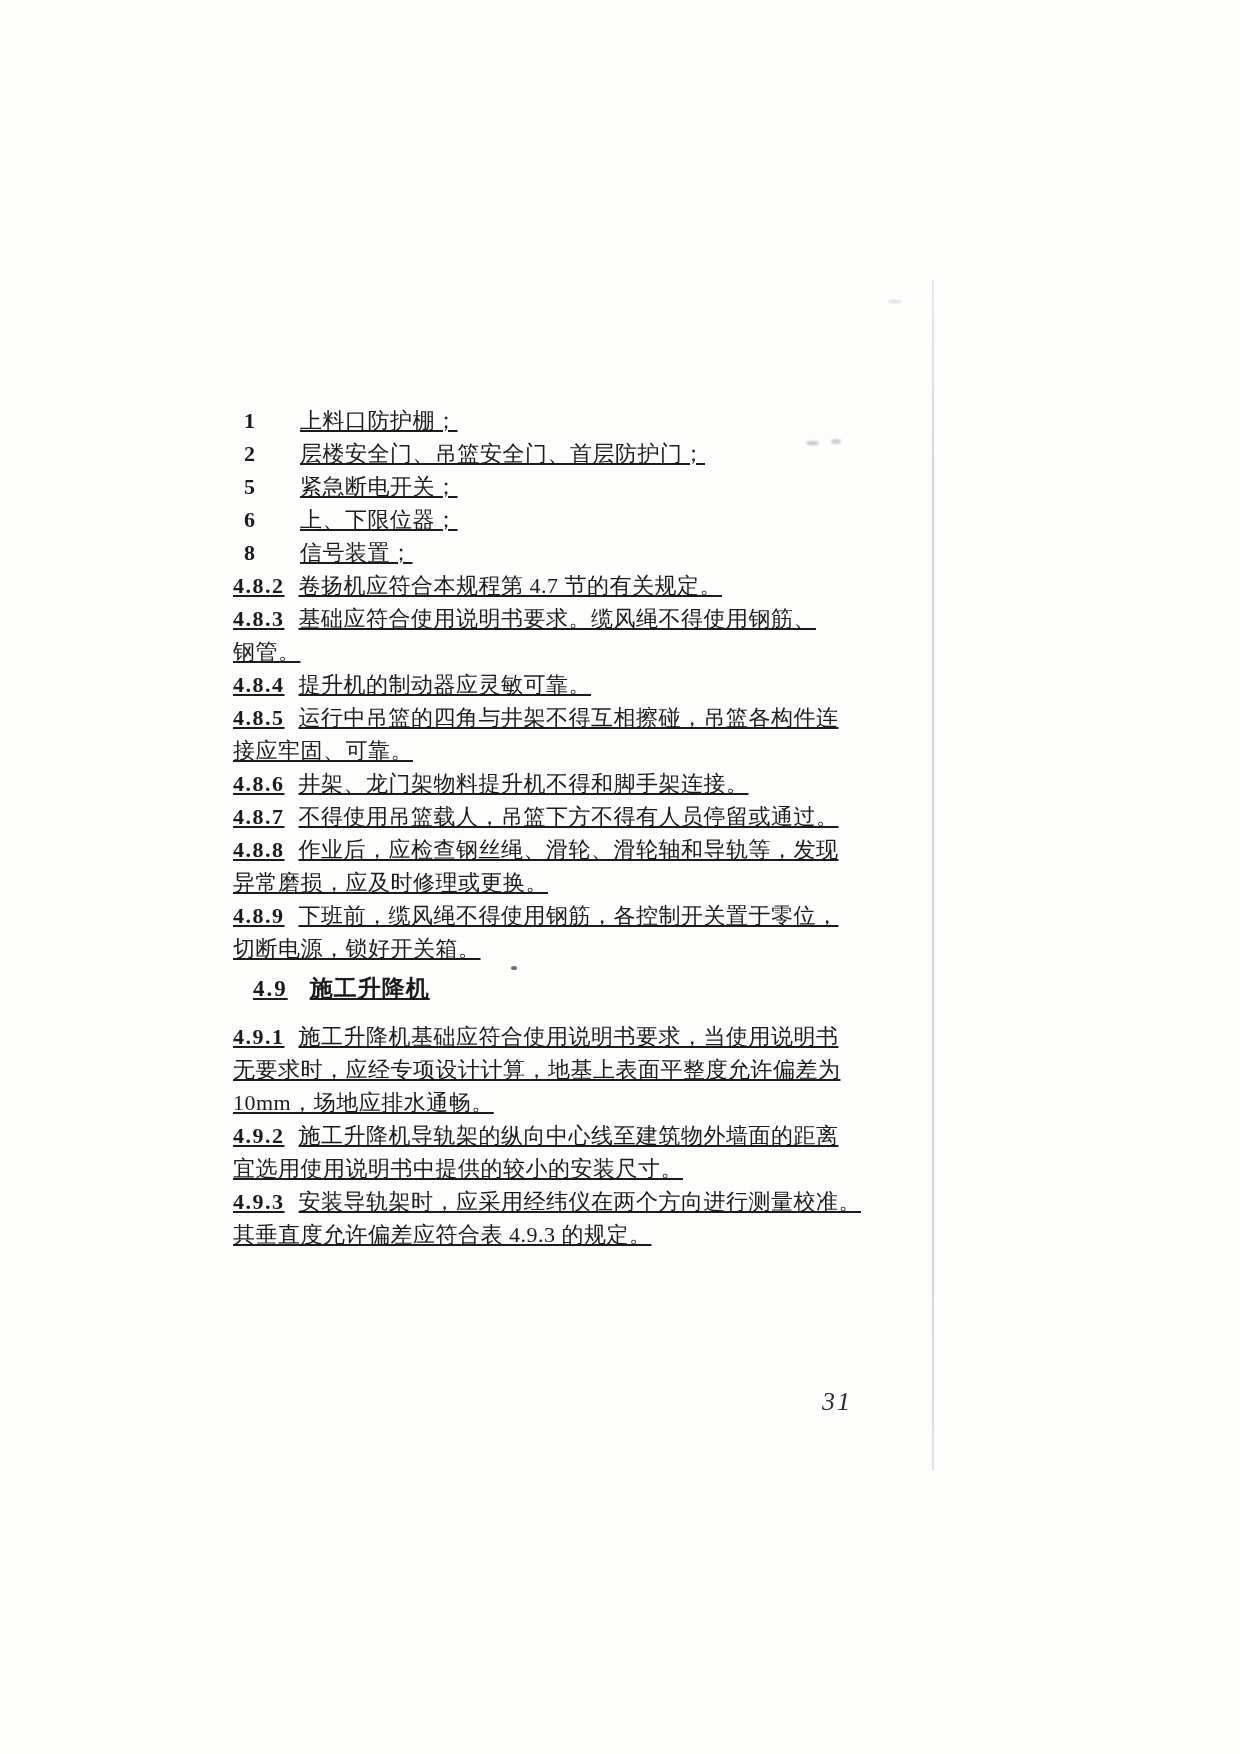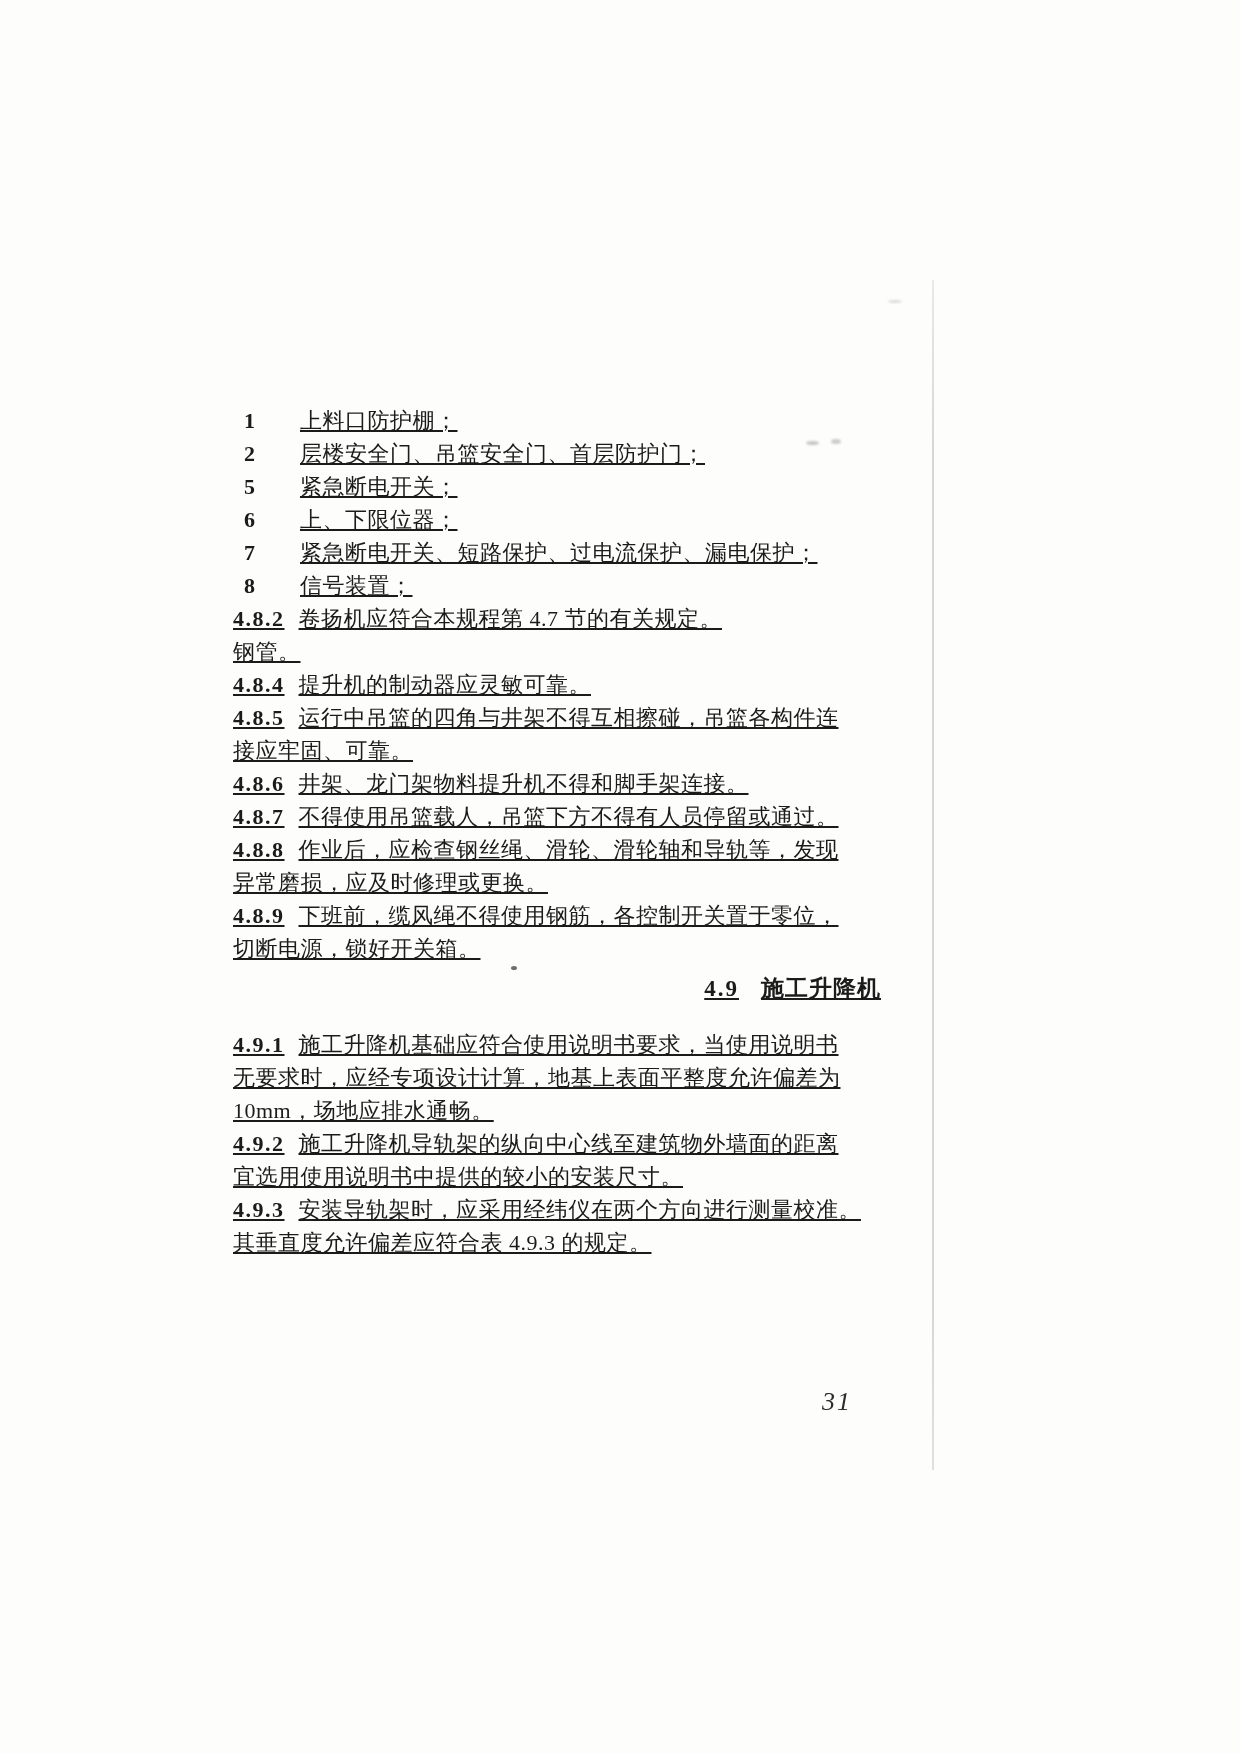--- a/index.html
+++ b/index.html
@@ -32,22 +32,22 @@
   }
   .li{padding-left:11px;}
   .li-num{
     display:inline-block;width:56px;
     font-weight:700;letter-spacing:0;
   }
   .cl-num{
     font-weight:700;letter-spacing:1.5px;margin-right:14px;
   }
   .heading{
-    height:33px;line-height:33px;margin-top:7px;margin-bottom:23px;
-    text-align:right;font-weight:700;font-size:23px;letter-spacing:1px;
+    height:33px;line-height:33px;margin-top:7px;margin-bottom:15px;
+    text-align:left;font-weight:700;font-size:23px;letter-spacing:1px;
     position:relative;left:20px;white-space:nowrap;
   }
   .heading .h-num{margin-right:22px;letter-spacing:2px;}
   .page-number{
     position:absolute;left:806px;top:1387px;
     font-style:italic;font-size:26px;letter-spacing:2px;color:#2d2d2d;
     font-family:"Liberation Serif","DejaVu Serif",serif;
     margin-left:16px;
   }
 </style>
@@ -60,25 +60,25 @@
   <div class="speck speck-a"></div>
   <div class="speck speck-b"></div>
   <div class="speck speck-d"></div>
 
   <div class="content">
 
     <div class="line li"><span class="li-num">1</span><span>上料口防护棚；</span></div>
     <div class="line li"><span class="li-num">2</span><span>层楼安全门、吊篮安全门、首层防护门；</span></div>
     <div class="line li"><span class="li-num">5</span><span>紧急断电开关；</span></div>
     <div class="line li"><span class="li-num">6</span><span>上、下限位器；</span></div>
-    <div class="line li"><span class="li-num">7</span><span>紧急断电开关、短路保护、过电流保护、漏电保护；</span></div>
     <div class="line li"><span class="li-num">8</span><span>信号装置；</span></div>
 
     <div class="line"><span class="cl-num">4.8.2</span><span>卷扬机应符合本规程第 4.7 节的有关规定。</span></div>
 
+    <div class="line"><span class="cl-num">4.8.3</span><span>基础应符合使用说明书要求。缆风绳不得使用钢筋、</span></div>
     <div class="line">钢管。</div>
 
     <div class="line"><span class="cl-num">4.8.4</span><span>提升机的制动器应灵敏可靠。</span></div>
 
     <div class="line"><span class="cl-num">4.8.5</span><span>运行中吊篮的四角与井架不得互相擦碰，吊篮各构件连</span></div>
     <div class="line">接应牢固、可靠。</div>
 
     <div class="line"><span class="cl-num">4.8.6</span><span>井架、龙门架物料提升机不得和脚手架连接。</span></div>
 
     <div class="line"><span class="cl-num">4.8.7</span><span>不得使用吊篮载人，吊篮下方不得有人员停留或通过。</span></div>

